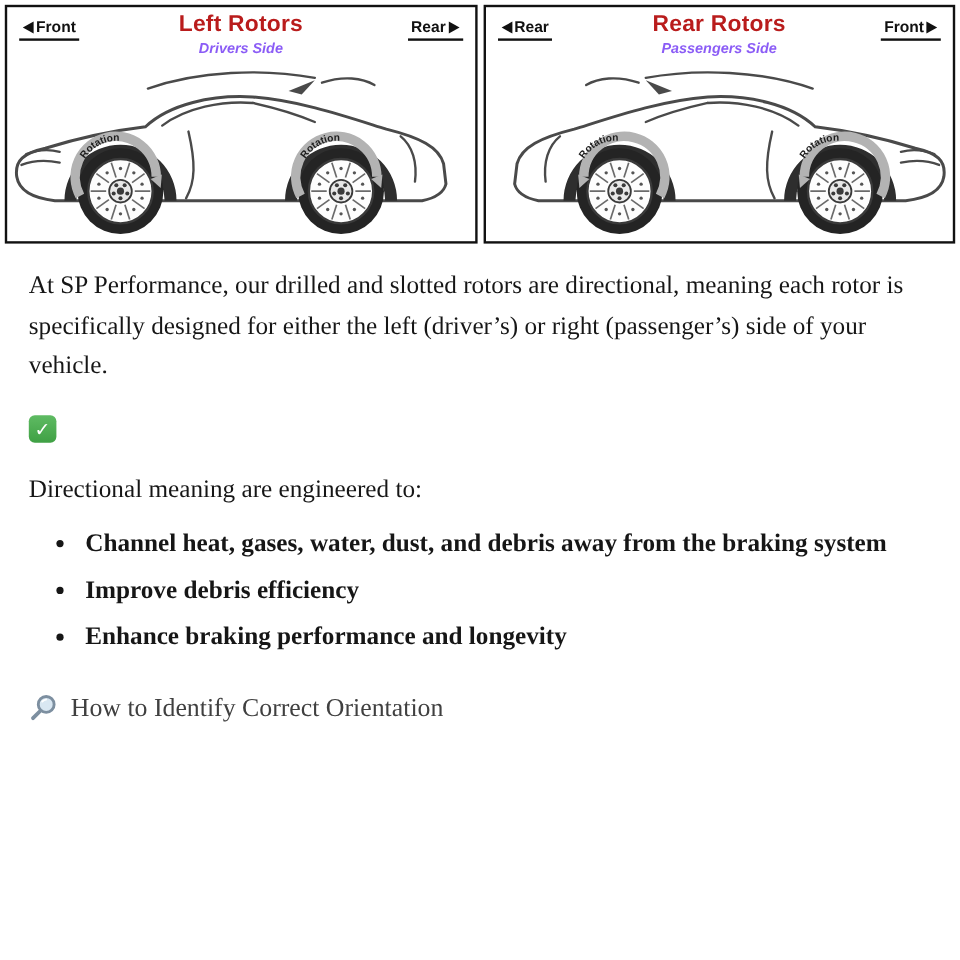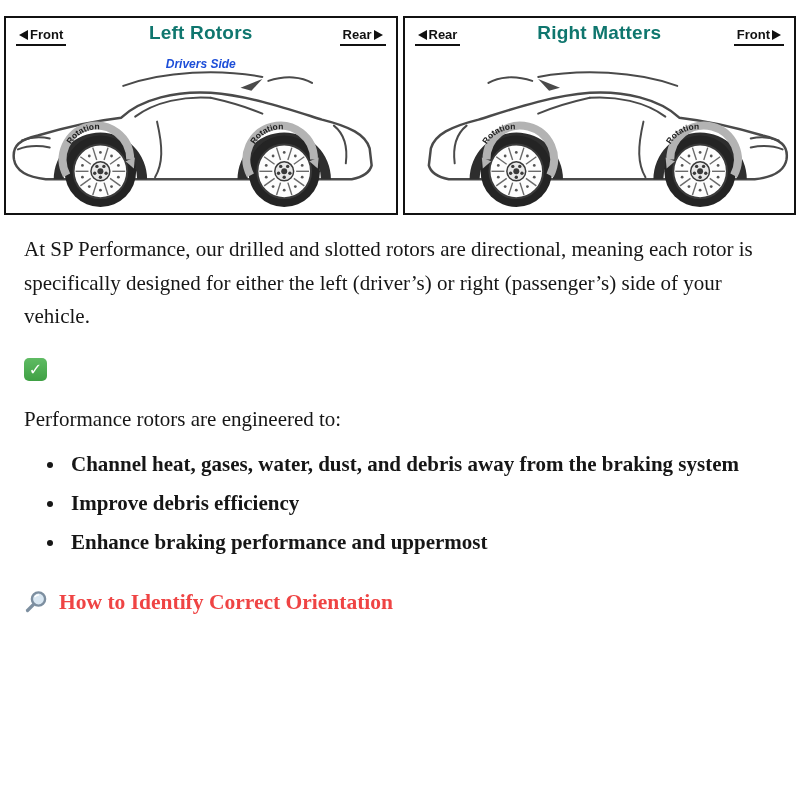--- a/index.html
+++ b/index.html
@@ -1,41 +1,41 @@
 <!DOCTYPE html>
 <html><head>
 <meta charset="utf-8">
 <style>
   * { box-sizing: border-box; margin: 0; padding: 0; }
   html,body { background:#fff; }
   body { width:800px; font-family:"Liberation Serif", serif; color:#161616; }
 
   
-  .diagram { display:flex; gap:5px; padding:16px 4px 2px 4px; }
+  .diagram { display:flex; gap:5px; padding:4px 4px 2px 4px; }
   .panel { flex:1 1 0; border:2px solid #111; background:#fff; position:relative; }
   .panel-header { position:relative; height:46px; padding:6px 8px 0 8px; }
   .dir-label { position:absolute; top:9px; display:flex; align-items:center; gap:2px;
                border-bottom:2px solid #111; padding:0 3px 2px 3px;
                font:700 13px "Liberation Sans", sans-serif; color:#111; }
   .dir-label.pos-left { left:10px; }
   .dir-label.pos-right { right:10px; }
   .tri { width:0; height:0; display:inline-block; }
   .tri-left  { border-top:5px solid transparent; border-bottom:5px solid transparent; border-right:9px solid #111; }
   .tri-right { border-top:5px solid transparent; border-bottom:5px solid transparent; border-left:9px solid #111; }
   .panel-title-block { position:absolute; left:50%; transform:translateX(-50%); top:4px; text-align:center; width:70%; }
-  .panel-title { font:800 19px "Liberation Sans", sans-serif; color:#0f766e; letter-spacing:.2px; }
-  .panel-subtitle { font:700 italic 12px "Liberation Sans", sans-serif; color:#1d4ed8; margin-top:13px; }
+  .panel-title { font:800 19px "Liberation Sans", sans-serif; color:#b91c1c; letter-spacing:.2px; }
+  .panel-subtitle { font:700 italic 12px "Liberation Sans", sans-serif; color:#8b5cf6; margin-top:1px; }
   .car-svg { display:block; width:100%; height:auto; }
 
   
   .content { padding:16px 12px 10px 24px; font-size:21px; line-height:1.6; }
   .intro { margin:0 0 24px 0; }
   .sec-heading { display:flex; align-items:center; gap:11px; font-size:21.5px; margin:4px 0 22px 0; }
   .sec-heading.bold { font-weight:700; }
-  .sec-heading.regular { font-weight:700; color:#ef4444; }
+  .sec-heading.regular { font-weight:400; color:#404040; }
   .lead { margin:0 0 12px 0; }
   ul.bullets { margin:0 0 26px 22px; padding-left:20px;font-weight:bold; }
   ul.bullets li { margin:5px 0; padding-left:5px; }
 
   
   .check-icon { display:inline-flex; align-items:center; justify-content:center;
                 width:23px; height:23px; border-radius:5px; flex:0 0 auto;
                 background:linear-gradient(180deg,#5fbb63,#3fa044);
                 color:#fff; font:700 16px "DejaVu Sans", sans-serif; }
   .mag-icon { display:inline-flex; flex:0 0 auto; }
@@ -140,21 +140,22 @@
     </svg>
   </div>
 
   <div class="panel">
     <div class="panel-header">
       <div class="dir-label pos-left">
         <span class="tri tri-left"></span>
         <span>Rear</span>
       </div>
       <div class="panel-title-block">
-        <div class="panel-title">Right Matters</div>
+        <div class="panel-title">Rear Rotors</div>
+        <div class="panel-subtitle">Passengers Side</div>
       </div>
       <div class="dir-label pos-right">
         <span>Front</span>
         <span class="tri tri-right"></span>
       </div>
     </div>
 
     <svg class="car-svg" viewBox="0 0 392 150">
       <g transform="translate(392 0) scale(-1 1)">
         <use href="#carbody"></use>
@@ -178,26 +179,26 @@
 </div>
 
 <div class="content">
 
   <p class="intro">At SP Performance, our drilled and slotted rotors are directional, meaning each rotor is specifically designed for either the left (driver’s) or right (passenger’s) side of your vehicle.</p>
 
   <h2 class="sec-heading bold">
     <span class="check-icon">✓</span>
   </h2>
 
-  <p class="lead">Performance rotors are engineered to:</p>
+  <p class="lead">Directional meaning are engineered to:</p>
 
   <ul class="bullets">
     <li>Channel heat, gases, water, dust, and debris away from the braking system</li>
     <li>Improve debris efficiency</li>
-    <li>Enhance braking performance and uppermost</li>
+    <li>Enhance braking performance and longevity</li>
   </ul>
 
   <h3 class="sec-heading regular">
     <span class="mag-icon">
       <svg width="24" height="24" viewBox="0 0 24 24">
         <line x1="9.5" y1="14.5" x2="3.5" y2="20.5" stroke="#7d8fa0" stroke-width="3.2" stroke-linecap="round"></line>
         <circle cx="14.5" cy="9" r="6.6" fill="#d9e7f2" stroke="#7d8fa0" stroke-width="2.4"></circle>
         <path d="M11.2,6.6 A4.4 4.4 0 0 1 14.4,5" stroke="#fff" stroke-width="1.6" fill="none" stroke-linecap="round"></path>
       </svg>
     </span>

